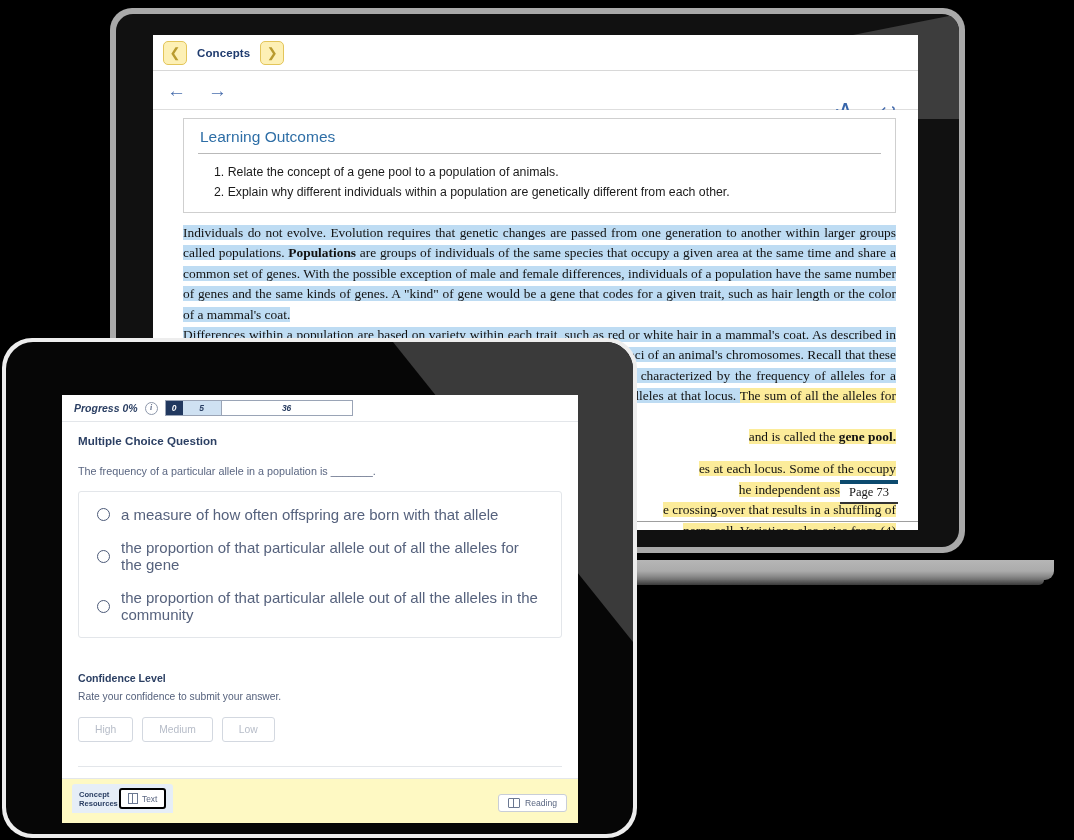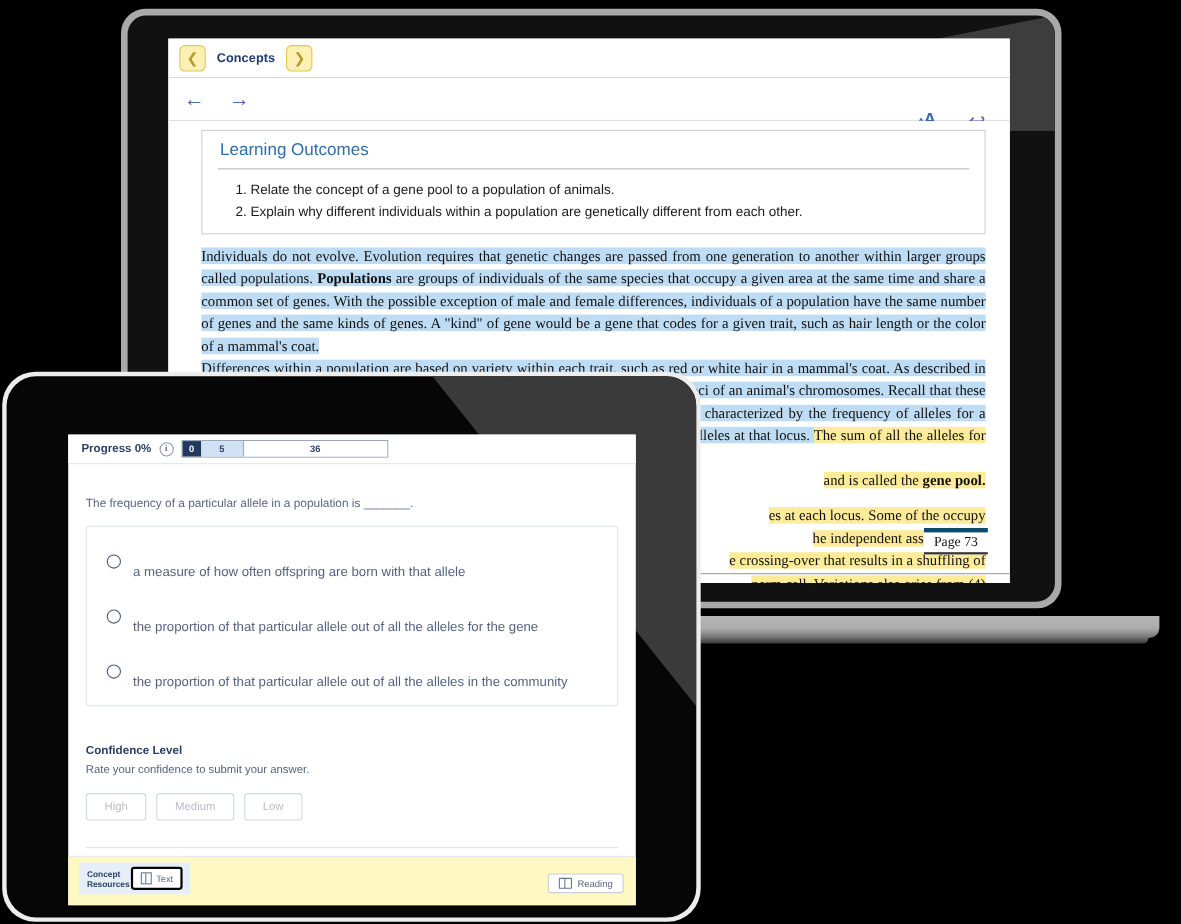--- a/index.html
+++ b/index.html
@@ -68,39 +68,39 @@
   .tablet-outer{position:absolute;inset:0;background:#ededed;border-radius:30px;}
   .tablet-body{position:absolute;left:4px;top:4px;right:4px;bottom:4px;
       background:#060606;border-radius:27px;overflow:hidden;}
   .tablet-sheen{position:absolute;right:0;top:0;width:240px;height:300px;background:#3a3a3a;
       clip-path:polygon(100% 0,100% 100%,0 0);}
   .tablet-screen{position:absolute;left:60px;top:57px;width:516px;height:428px;
       background:#fff;overflow:hidden;}
 
   
   .progress-row{display:flex;align-items:center;gap:7px;height:26px;
-      padding:0 12px;border-bottom:1px solid #e3e6ea;background:#fff;}
+      padding:0 12px;border-bottom:1px solid #e3e6ea;background:#fff;font-style:italic;}
   .progress-label{font-size:10.5px;font-weight:700;color:#2b3f63;}
   .info-ico{width:11px;height:11px;border:1px solid #8e98ab;border-radius:50%;
       color:#5d6a86;font-size:8px;line-height:10px;text-align:center;font-weight:700;
       font-family:"Liberation Serif",serif;}
   .pbar{display:flex;border:1px solid #9aa4b6;height:14px;width:186px;align-items:stretch;}
   .pseg{display:flex;align-items:center;justify-content:center;font-size:8.5px;font-weight:700;}
   .pseg.a{background:#21385f;color:#fff;width:17px;}
   .pseg.b{background:#cfe1f2;color:#2b3f63;width:38px;border-right:1px solid #9aa4b6;}
   .pseg.c{background:#fff;color:#2b3f63;flex:1;}
 
   .quiz{padding:12px 16px 0 16px;}
   .q-kicker{font-size:11.6px;font-weight:700;color:#2b3f63;}
   .q-text{font-size:10.8px;color:#5a6681;margin-top:18px;}
   .options{margin-top:14px;border:1px solid #e3e6ea;border-radius:3px;background:#fff;
       padding:6px 0;}
   .opt{display:flex;align-items:center;gap:11px;padding:8px 18px;}
   .radio{width:11px;height:11px;border:1.6px solid #4c5a78;border-radius:50%;flex:0 0 auto;}
-  .opt-label{font-size:12px;color:#56627d;margin-top:20px;}
+  .opt-label{font-size:15px;color:#56627d;}
 
   .conf{margin-top:34px;}
   .conf-title{font-size:10.6px;font-weight:700;color:#2b3f63;}
   .conf-sub{font-size:10.3px;color:#56627d;margin-top:7px;}
   .conf-btns{display:flex;gap:9px;margin-top:15px;}
   .cbtn{border:1px solid #d3d8e0;border-radius:3px;background:#fff;color:#b6bcc8;
       font-size:10.3px;padding:6px 16px;font-family:"Liberation Sans",sans-serif;}
   .quiz-rule{margin-top:24px;border-top:1px solid #e3e6ea;}
 
   .tab-foot{position:absolute;left:0;right:0;bottom:0;height:44px;background:#fef9c3;}
@@ -190,20 +190,21 @@
         <span class="progress-label">Progress 0%</span>
         <span class="info-ico">i</span>
         <span class="pbar">
           <span class="pseg a">0</span>
           <span class="pseg b">5</span>
           <span class="pseg c">36</span>
         </span>
       </div>
 
       <div class="quiz">
+        <div class="q-kicker">Multiple Choice Question</div>
         <div class="q-text">The frequency of a particular allele in a population is _______.</div>
 
         <div class="options">
           <div class="opt">
             <span class="radio"></span>
             <span class="opt-label">a measure of how often offspring are born with that allele</span>
           </div>
           <div class="opt">
             <span class="radio"></span>
             <span class="opt-label">the proportion of that particular allele out of all the alleles for the gene</span>

